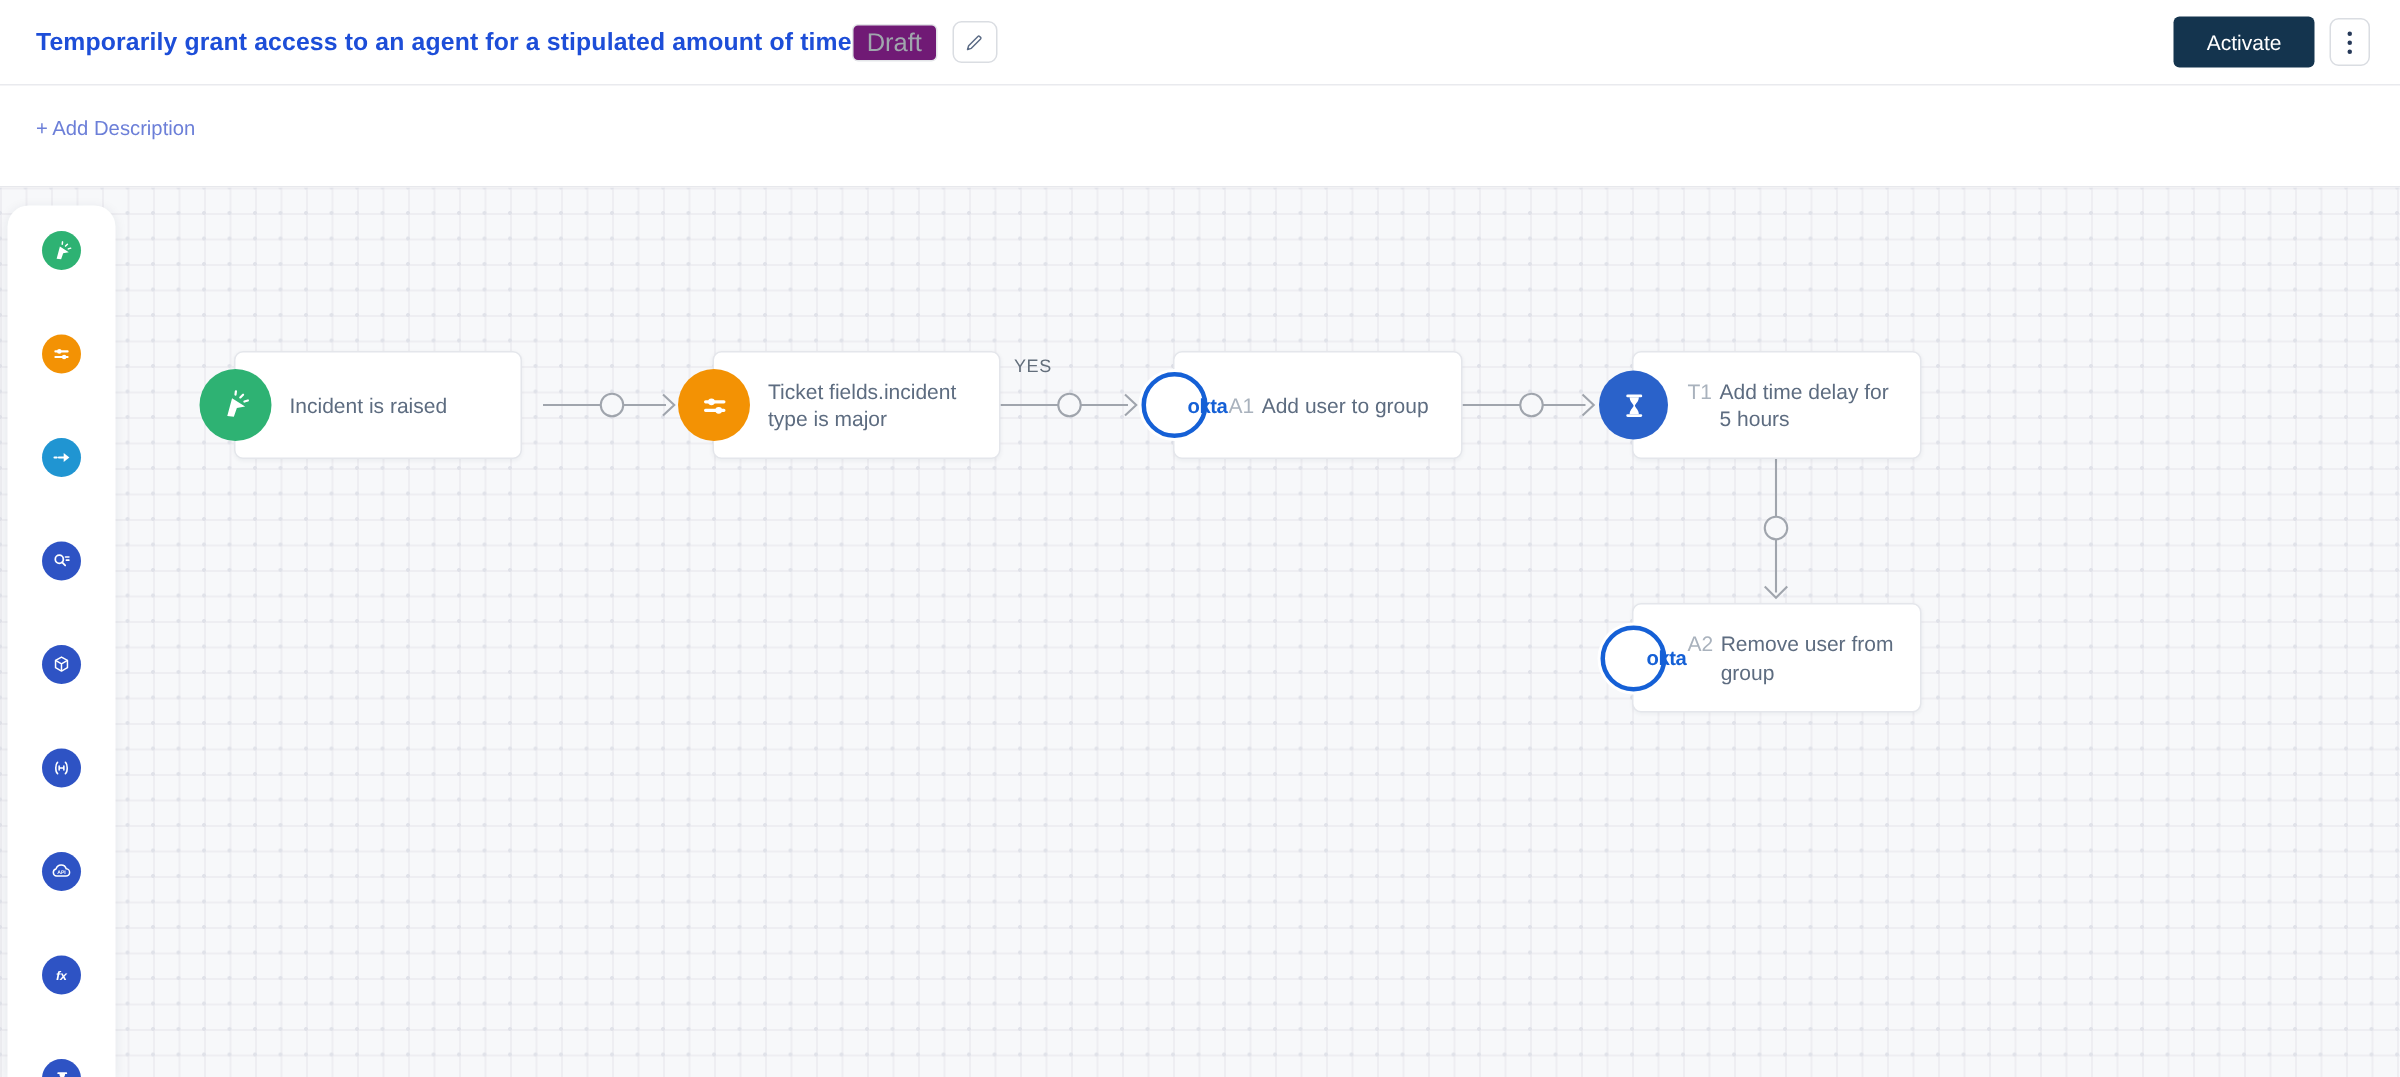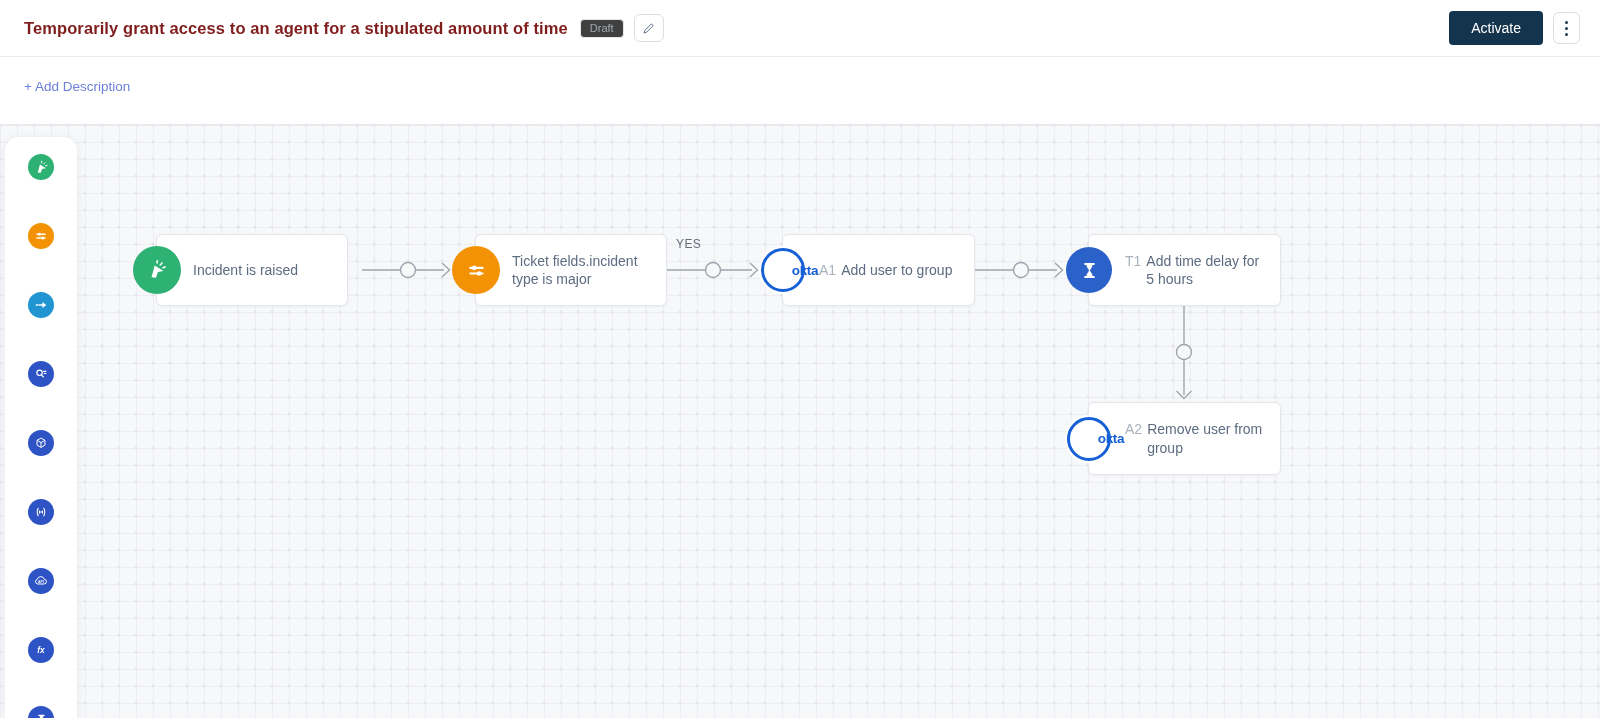--- a/index.html
+++ b/index.html
@@ -2,22 +2,22 @@
 <html><head>
 <meta charset="utf-8">
 <style>
   * { margin:0; padding:0; box-sizing:border-box; }
   html,body { width:1600px; height:718px; overflow:hidden; background:#fff;
     font-family:"Liberation Sans", sans-serif; }
 
   
   .header { height:57px; border-bottom:1px solid #e9eaee; display:flex;
     align-items:center; padding:0 20px 0 24px; background:#fff; position:relative; z-index:5; }
-  .title { font-size:16.5px; font-weight:bold; color:#7f1d1d; letter-spacing:.1px; }
-  .badge-draft { margin-left:12px; font-size:11px; color:#a0a6ad; background:#404040;
+  .title { font-size:16.5px; font-weight:bold; color:#1d4ed8; letter-spacing:.1px; }
+  .badge-draft { margin-left:0; font-size:17px; color:#a0a6ad; background:#701a75;
     border:1px solid #e4e6e9; border-radius:4px; padding:3px 9px; line-height:1; }
   .edit-btn { margin-left:10px; width:30px; height:28px; background:#fff;
     border:1px solid #dadde2; border-radius:6px; display:flex; align-items:center;
     justify-content:center; cursor:pointer; }
   .header-spacer { flex:1; }
   .activate-btn { background:#14344e; color:#fff; font-size:14px; font-weight:normal;
     border:none; border-radius:4px; padding:9px 22px; cursor:pointer; }
   .kebab-btn { margin-left:10px; width:27px; height:32px; background:#fff;
     border:1px solid #dadde2; border-radius:6px; display:flex; flex-direction:column;
     align-items:center; justify-content:center; gap:3px; cursor:pointer; }

